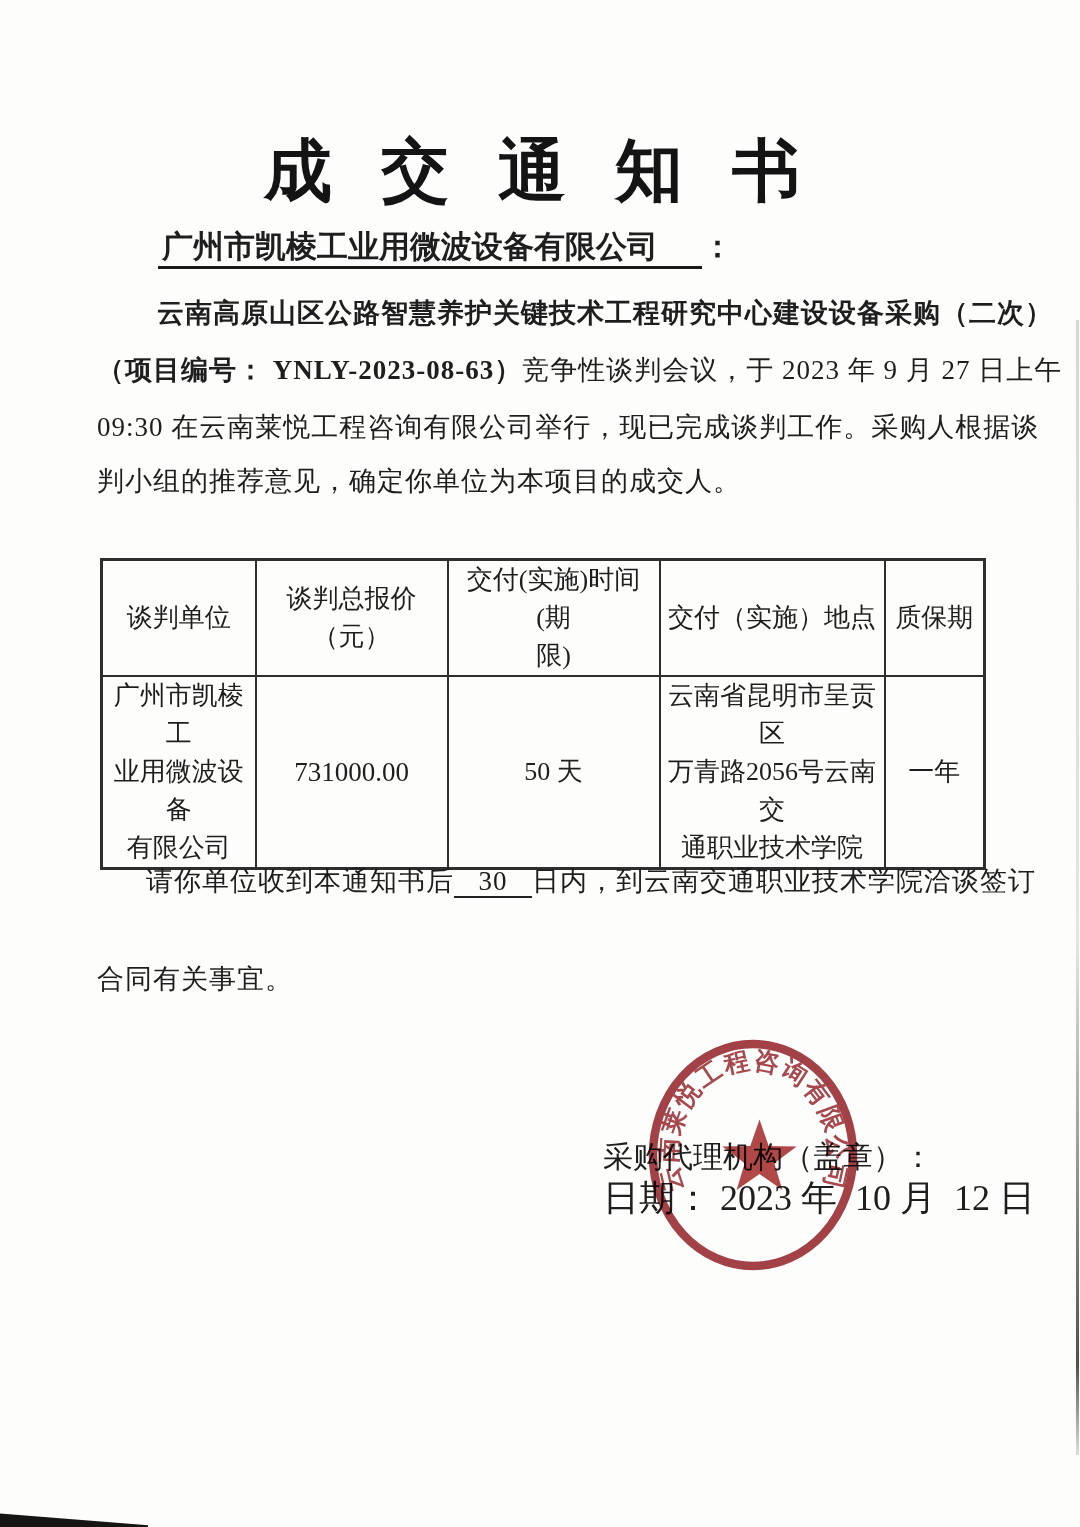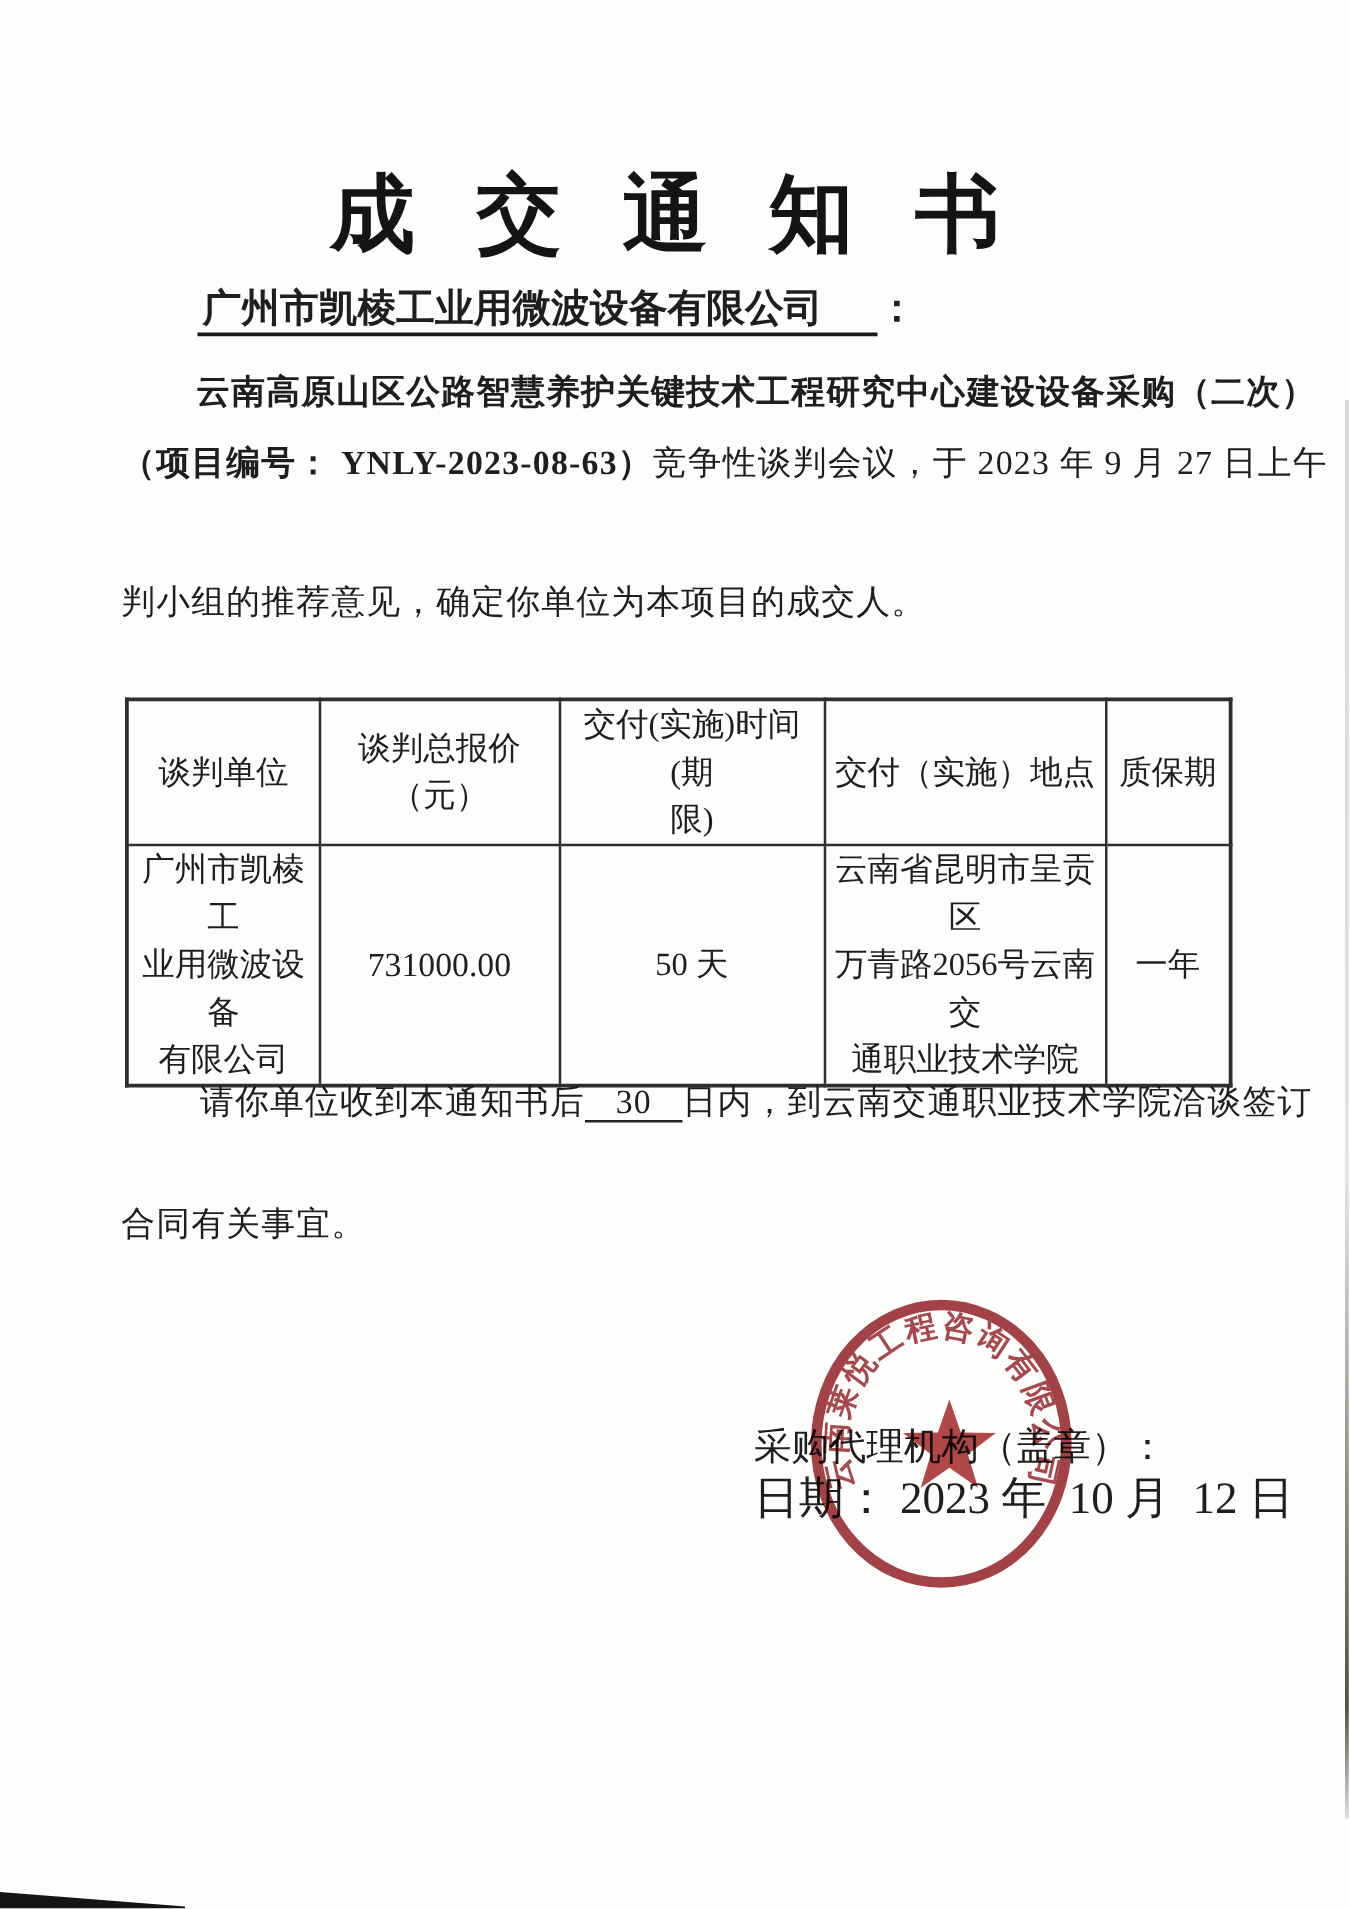--- a/index.html
+++ b/index.html
@@ -66,21 +66,21 @@
     padding:0 4px;
   }
   tr.hdr  { height:89px; }
   tr.data { height:145px; }
   col.c1 { width:154px; }
   col.c2 { width:192px; }
   col.c3 { width:212px; }
   col.c4 { width:225px; }
   col.c5 { width:100px; }
 
-  .notice-1 { left:112px; top:863px; font-size:27px; white-space:pre; letter-spacing:1px; }
+  .notice-1 { left:98px; top:863px; font-size:27px; white-space:pre; letter-spacing:1px; }
   .notice-1 .indent { padding-left:48px; }
   .blank-days {
     display:inline-block;
     width:78px;
     text-align:center;
     border-bottom:2px solid #222222;
     line-height:30px;
   }
   .notice-2 { left:97px; top:961px; font-size:27px; white-space:pre; letter-spacing:1px; }
 
@@ -123,20 +123,21 @@
 <div class="page">
 
   <div class="abs doc-title">成 交 通 知 书</div>
 
   <div class="abs body-line bl-1">云南高原山区公路智慧养护关键技术工程研究中心建设设备采购（二次）</div>
 
   <div class="abs addressee"><span class="name">广州市凯棱工业用微波设备有限公司</span><span>：</span></div>
 
   <div class="abs body-line bl-2"><span class="bold">（项目编号： YNLY-2023-08-63）</span><span>竞争性谈判会议，于 2023 年 9 月 27 日上午</span></div>
 
+  <div class="abs body-line bl-3">09:30 在云南莱悦工程咨询有限公司举行，现已完成谈判工作。采购人根据谈</div>
 
   <div class="abs body-line bl-4">判小组的推荐意见，确定你单位为本项目的成交人。</div>
 
   <table class="offer">
     <colgroup>
       <col class="c1">
         <col class="c2">
         <col class="c3">
         <col class="c4">
         <col class="c5">

